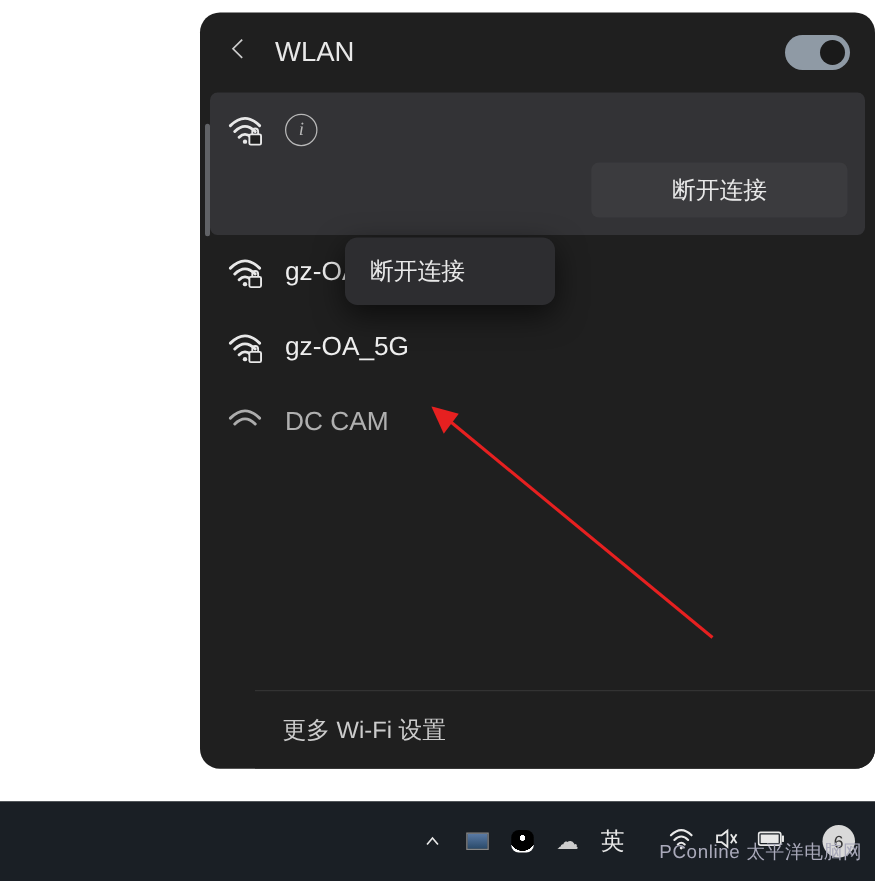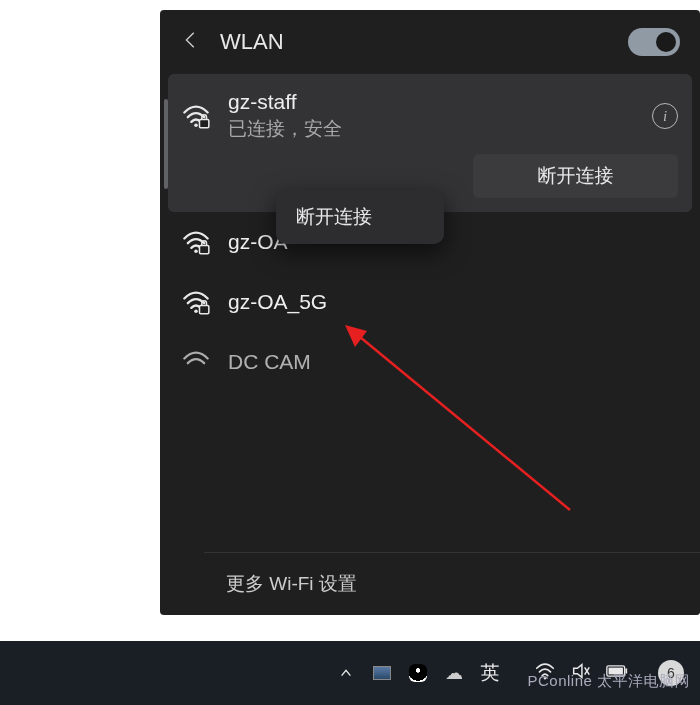--- a/index.html
+++ b/index.html
@@ -11,21 +11,21 @@
       position: relative;
       overflow: hidden;
     }
     .wifi-panel {
       position: absolute;
       left: 160px;
       top: 10px;
       width: 540px;
       height: 605px;
       background: #1f1f1f;
-      border-radius: 4px;
+      border-radius: 16px;
       overflow: hidden;
       color: #e8e8e8;
     }
     .panel-header {
       display: flex;
       align-items: center;
       padding: 18px 20px;
       gap: 18px;
     }
     .back-arrow {
@@ -259,24 +259,20 @@
   <div class="network-list">
     <div class="network-item connected">
       <div class="wifi-icon">
         <svg viewBox="0 0 24 24">
             <path d="M2 9 Q12 -1 22 9 M5 13 Q12 6 19 13 M8 17 Q12 13 16 17" stroke="#e8e8e8" stroke-width="2" fill="none" stroke-linecap="round"></path>
             <circle cx="12" cy="20" r="1.5" fill="#e8e8e8"></circle>
             <rect x="15" y="15" width="8" height="7" rx="1" fill="#1f1f1f" stroke="#e8e8e8" stroke-width="1.3"></rect>
             <path d="M17 15 v-2 a2 2 0 0 1 4 0 v2" stroke="#e8e8e8" stroke-width="1.3" fill="none"></path>
           </svg>
       </div>
-      <div class="network-labels">
-        <div class="network-name">gz-staff</div>
-        <div class="network-status">已连接，安全</div>
-      </div>
       <div class="info-icon">i</div>
       <button class="disconnect-btn">断开连接</button>
     </div>
 
 
     <div class="network-item">
       <div class="wifi-icon">
         <svg viewBox="0 0 24 24">
             <path d="M2 9 Q12 -1 22 9 M5 13 Q12 6 19 13 M8 17 Q12 13 16 17" stroke="#e8e8e8" stroke-width="2" fill="none" stroke-linecap="round"></path>
             <circle cx="12" cy="20" r="1.5" fill="#e8e8e8"></circle>

